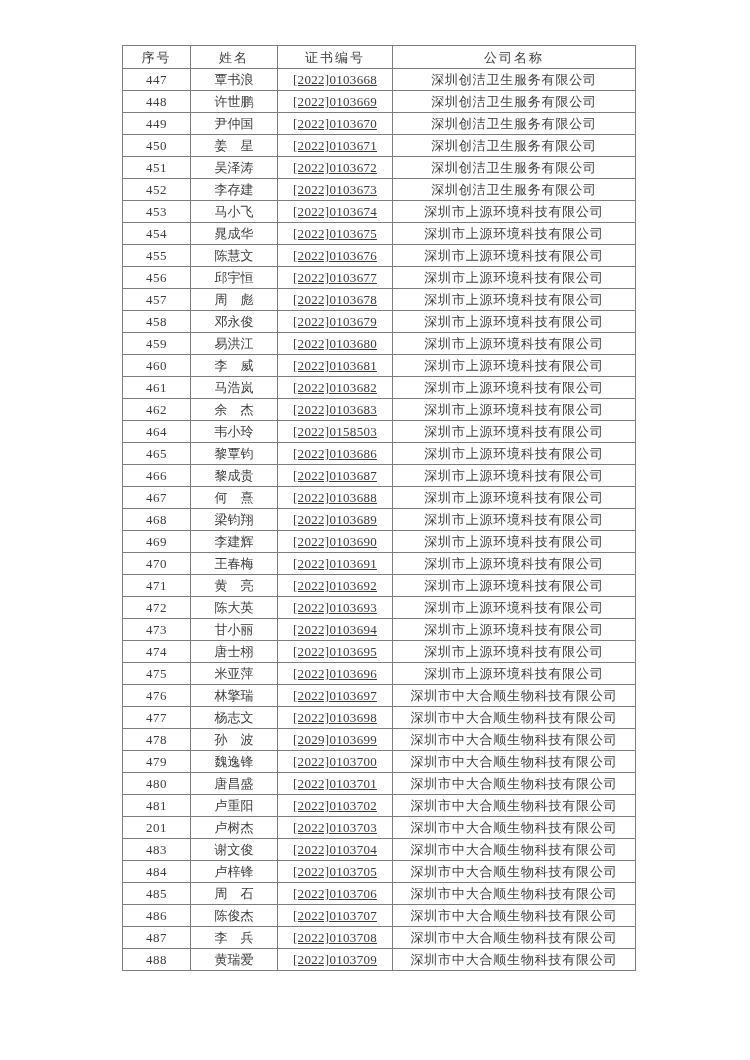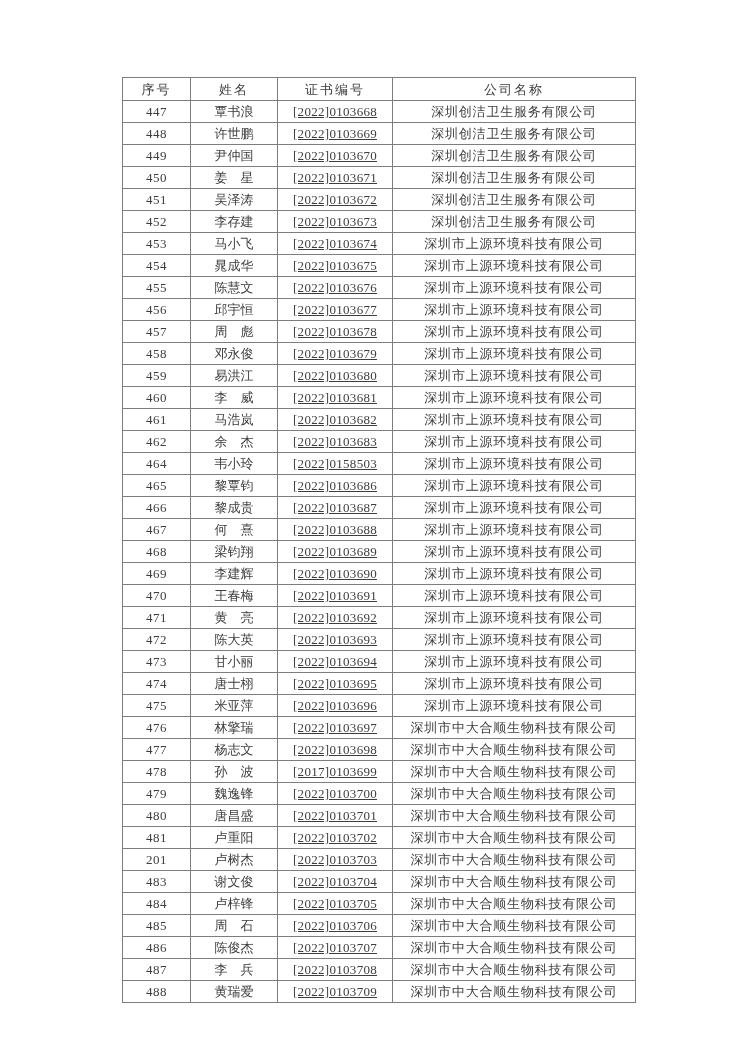--- a/index.html
+++ b/index.html
@@ -16,21 +16,20 @@
     overflow: hidden;
   }
   table.cert-table {
     position: absolute;
     left: 122px;
     top: 45px;
     width: 513px;
     border-collapse: collapse;
     table-layout: fixed;
     color: #3d3d3d;
-    margin-top: 32px;
   }
   table.cert-table th,
   table.cert-table td {
     border: 1px solid #7d7d7d;
     height: 21px;
     padding: 0;
     text-align: center;
     vertical-align: middle;
     font-size: 13px;
     font-weight: normal;
@@ -255,21 +254,21 @@
         </tr>
         <tr>
           <td class="cell-serial">477</td>
           <td class="cell-name">杨志文</td>
           <td class="cell-cert">[2022]0103698</td>
           <td class="cell-company">深圳市中大合顺生物科技有限公司</td>
         </tr>
         <tr>
           <td class="cell-serial">478</td>
           <td class="cell-name">孙　波</td>
-          <td class="cell-cert">[2017]0103699</td>
+          <td class="cell-cert">[2029]0103699</td>
           <td class="cell-company">深圳市中大合顺生物科技有限公司</td>
         </tr>
         <tr>
           <td class="cell-serial">479</td>
           <td class="cell-name">魏逸锋</td>
           <td class="cell-cert">[2022]0103700</td>
           <td class="cell-company">深圳市中大合顺生物科技有限公司</td>
         </tr>
         <tr>
           <td class="cell-serial">480</td>

